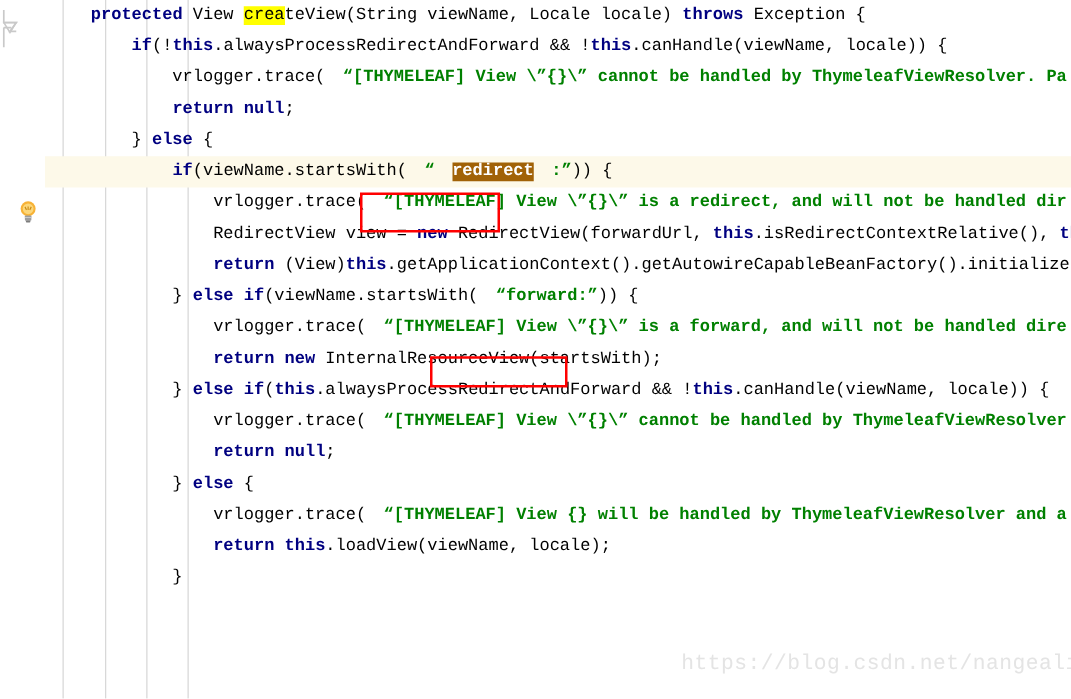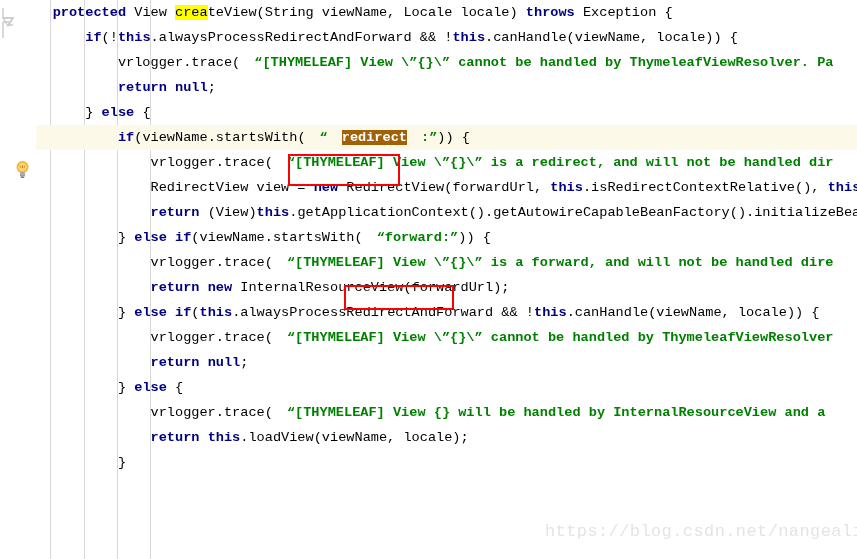--- a/index.html
+++ b/index.html
@@ -61,21 +61,21 @@
 
   .line {
     position: relative;
     height: 25px;
     line-height: 25px;
     white-space: pre;
     font-size: 13.6px;
     font-family: "Liberation Mono", "DejaVu Sans Mono", monospace;
     color: #000000;
     letter-spacing: 0px;
-    padding-left: 20px;
+    padding-left: 40px;
     box-sizing: border-box;
   }
 
   .line.caret-row {
     background: #fdf9e9;
   }
 
   
   .guide {
     position: absolute;
@@ -143,26 +143,26 @@
       <div class="line"><span class="plain">        </span><span class="kw">if</span><span class="plain">(!</span><span class="kw">this</span><span class="plain">.alwaysProcessRedirectAndForward &amp;&amp; !</span><span class="kw">this</span><span class="plain">.canHandle(viewName, locale)) {</span></div>
       <div class="line"><span class="plain">            vrlogger.trace(</span><span class="str">“[THYMELEAF] View \”{}\” cannot be handled by ThymeleafViewResolver. Pa</span></div>
       <div class="line"><span class="plain">            </span><span class="kw">return null</span><span class="plain">;</span></div>
       <div class="line"><span class="plain">        } </span><span class="kw">else</span><span class="plain"> {</span></div>
       <div class="line caret-row"><span class="plain">            </span><span class="kw">if</span><span class="plain">(viewName.startsWith(</span><span class="str">“</span><span class="str sel">redirect</span><span class="str">:”</span><span class="plain">)) {</span></div>
       <div class="line"><span class="plain">                vrlogger.trace(</span><span class="str">“[THYMELEAF] View \”{}\” is a redirect, and will not be handled dir</span></div>
       <div class="line"><span class="plain">                RedirectView view = </span><span class="kw">new</span><span class="plain"> RedirectView(forwardUrl, </span><span class="kw">this</span><span class="plain">.isRedirectContextRelative(), </span><span class="kw">this</span></div>
       <div class="line"><span class="plain">                </span><span class="kw">return</span><span class="plain"> (View)</span><span class="kw">this</span><span class="plain">.getApplicationContext().getAutowireCapableBeanFactory().initializeBean(</span></div>
       <div class="line"><span class="plain">            } </span><span class="kw">else if</span><span class="plain">(viewName.startsWith(</span><span class="str">“forward:”</span><span class="plain">)) {</span></div>
       <div class="line"><span class="plain">                vrlogger.trace(</span><span class="str">“[THYMELEAF] View \”{}\” is a forward, and will not be handled dire</span></div>
-      <div class="line"><span class="plain">                </span><span class="kw">return new</span><span class="plain"> InternalResourceView(forwardUrl);</span></div>
+      <div class="line"><span class="plain">                </span><span class="kw">return new</span><span class="plain"> InternalResourceView(startsWith);</span></div>
       <div class="line"><span class="plain">            } </span><span class="kw">else if</span><span class="plain">(</span><span class="kw">this</span><span class="plain">.alwaysProcessRedirectAndForward &amp;&amp; !</span><span class="kw">this</span><span class="plain">.canHandle(viewName, locale)) {</span></div>
       <div class="line"><span class="plain">                vrlogger.trace(</span><span class="str">“[THYMELEAF] View \”{}\” cannot be handled by ThymeleafViewResolver</span></div>
       <div class="line"><span class="plain">                </span><span class="kw">return null</span><span class="plain">;</span></div>
       <div class="line"><span class="plain">            } </span><span class="kw">else</span><span class="plain"> {</span></div>
-      <div class="line"><span class="plain">                vrlogger.trace(</span><span class="str">“[THYMELEAF] View {} will be handled by InternalResourceView and a</span></div>
+      <div class="line"><span class="plain">                vrlogger.trace(</span><span class="str">“[THYMELEAF] View {} will be handled by ThymeleafViewResolver and a</span></div>
       <div class="line"><span class="plain">                </span><span class="kw">return this</span><span class="plain">.loadView(viewName, locale);</span></div>
       <div class="line"><span class="plain">            }</span></div>
     </div>
 
   <div class="gutter">
     <svg class="fold-marker" viewBox="0 0 13 30" xmlns="http://www.w3.org/2000/svg">
       <path d="M1 0 V10 H11 L6 17 H11 M1 14 H7 M1 14 V30" stroke="#c9c9c9" stroke-width="1.4" fill="none"></path>
       <path d="M1 10 H11 L6 18 L1 10 Z" fill="none" stroke="#c9c9c9" stroke-width="1.2"></path>
     </svg>
   </div>

